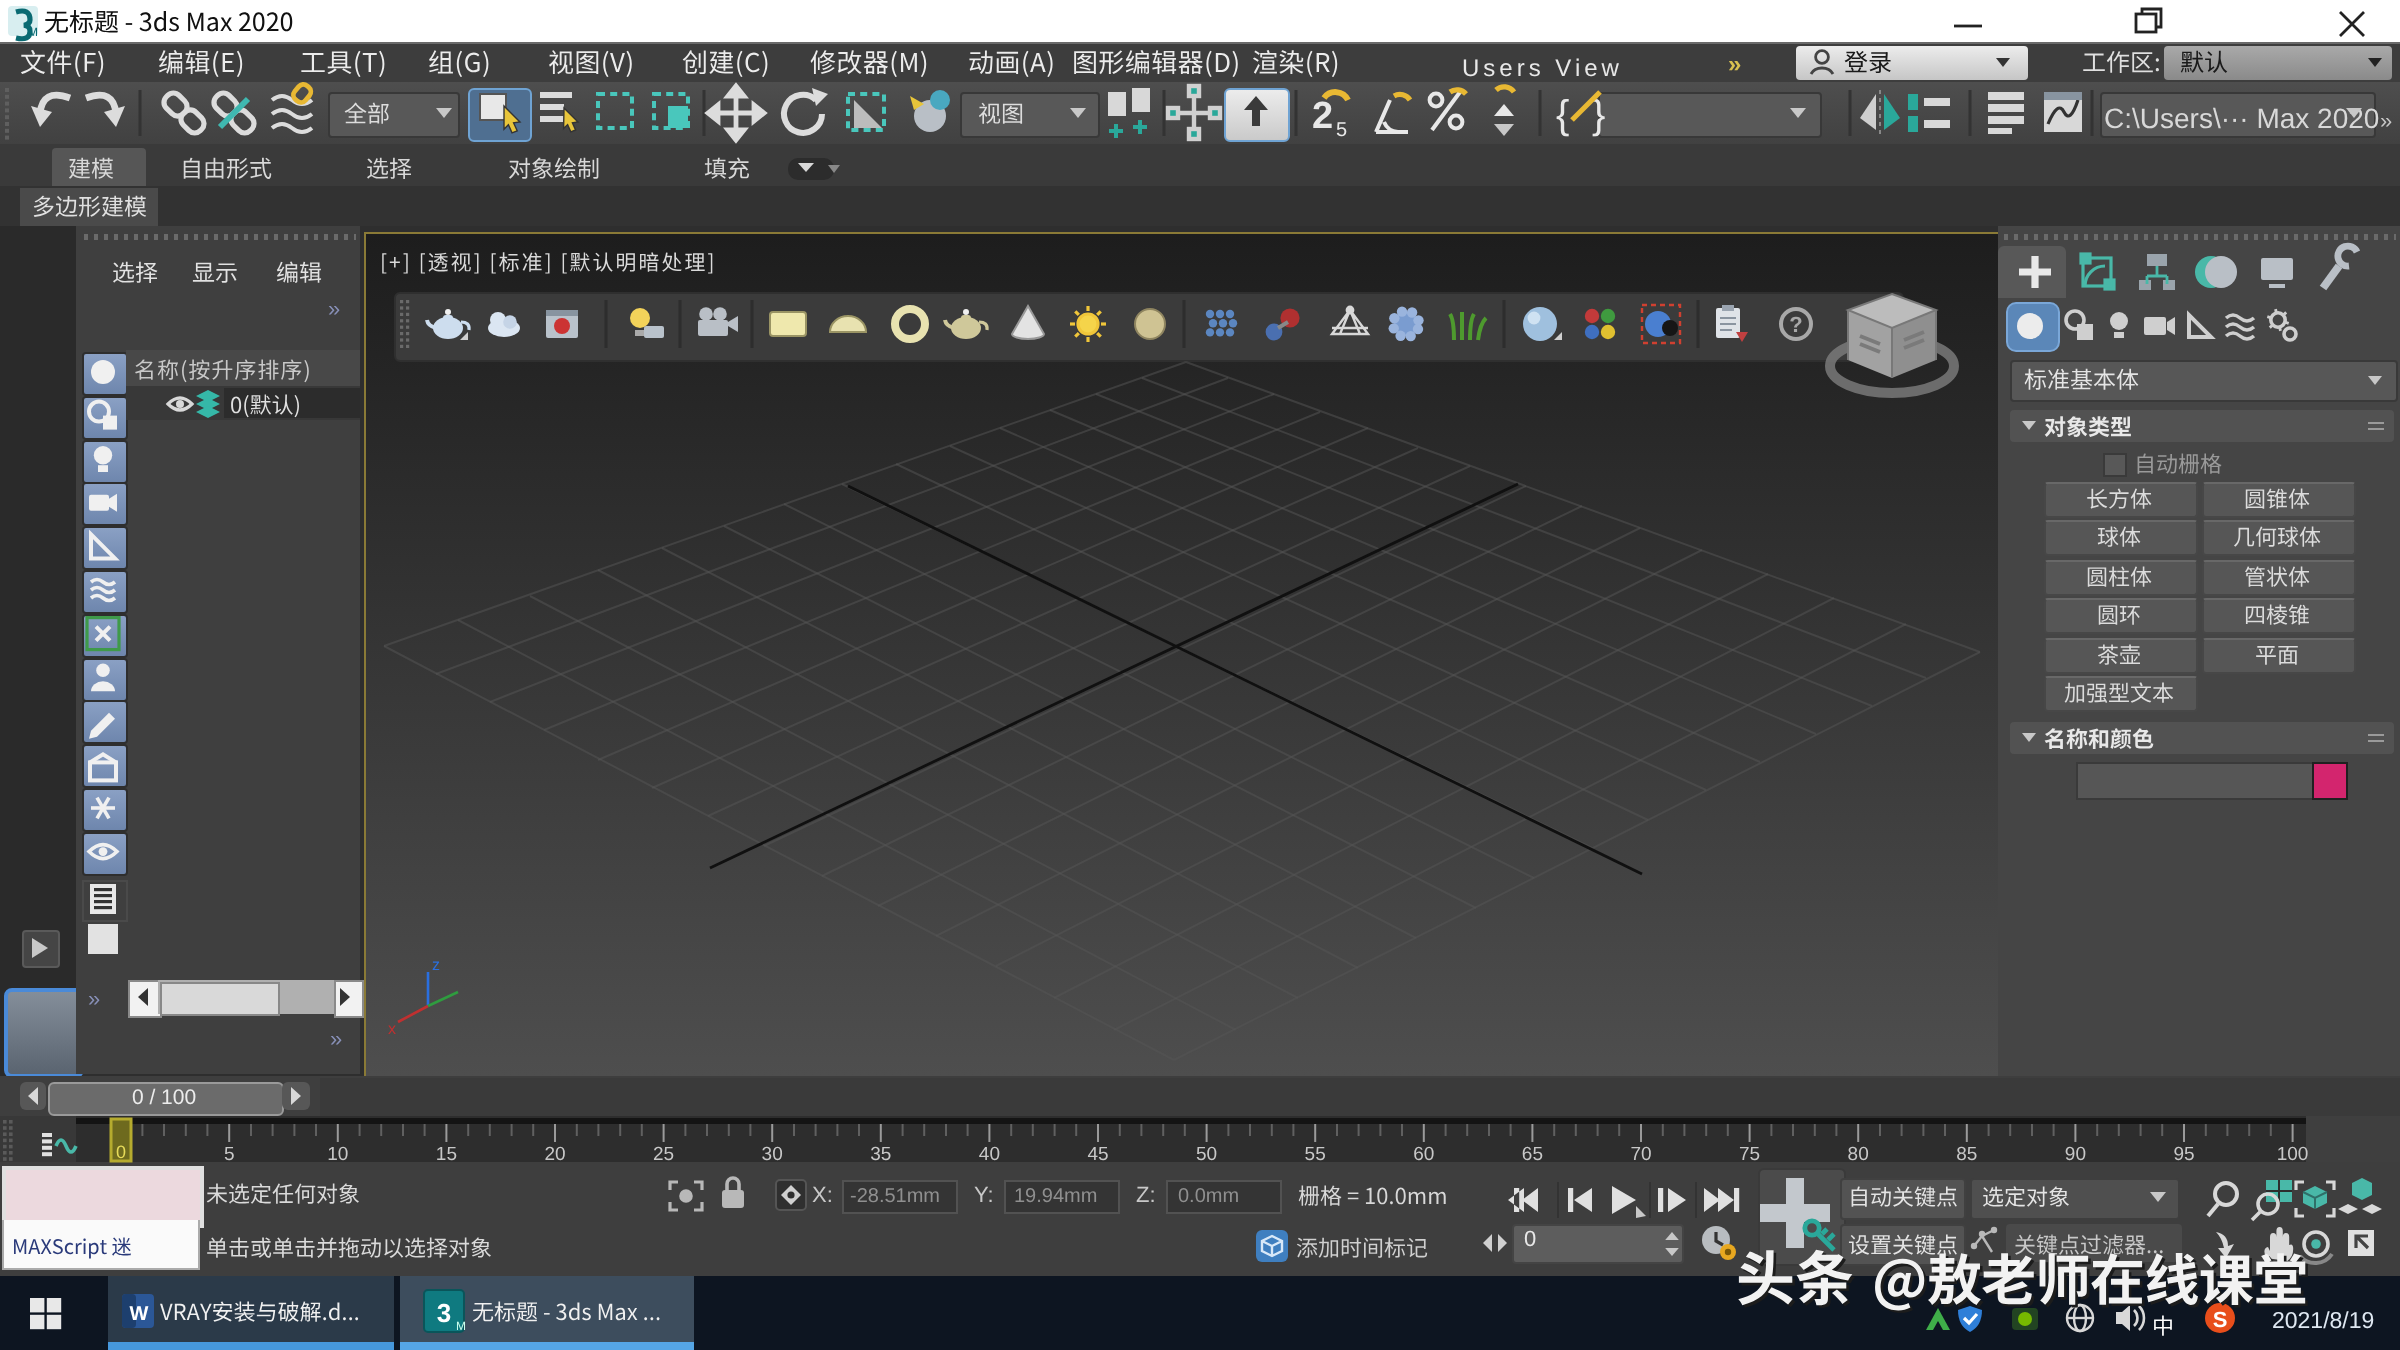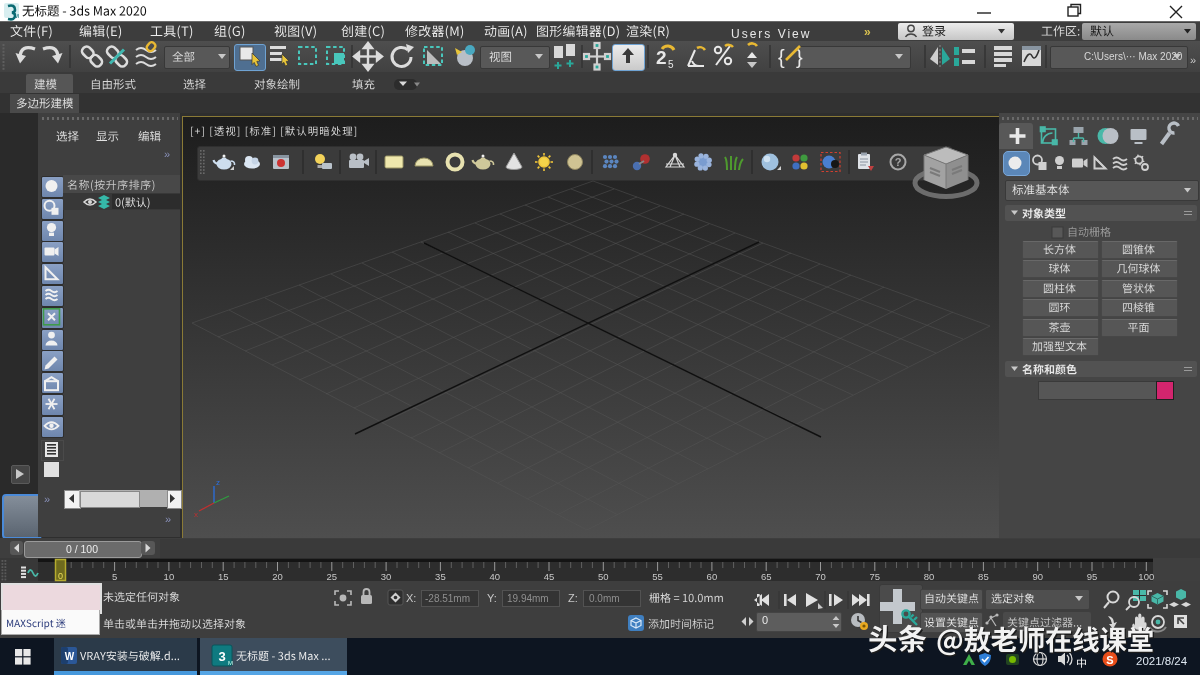--- a/index.html
+++ b/index.html
@@ -86,30 +86,30 @@
     <div style="left:985px;top:589px;width:103px;height:19px;background:#4f4f4f;border:1px solid #3e3e3e;border-radius:2px"></div>
     <div style="left:920px;top:612px;width:61px;height:19px;background:#535353;border:1px solid #404040;border-radius:2px"></div>
     <div style="left:1003px;top:612px;width:88px;height:19px;background:#4a4a4a;border-radius:2px"></div>
     <div style="left:756px;top:612px;width:84px;height:18px;background:#5d5d5d;border:1px solid #444;border-radius:2px"></div>
     <div style="left:0px;top:638px;width:1200px;height:37px;background:#0d1521"></div>
     <div style="left:54px;top:638px;width:143px;height:34px;background:#2b3a49"></div>
     <div style="left:54px;top:671px;width:143px;height:4px;background:#4698dc"></div>
     <div style="left:200px;top:638px;width:147px;height:34px;background:#3d4d5d"></div>
     <div style="left:200px;top:671px;width:147px;height:4px;background:#55a5e5"></div>
     <div style="left:731px;top:27px;font-size:12px;color:#e8e8e8;letter-spacing:2px">Users View</div>
-    <div style="left:1084px;top:51px;font-size:10px;color:#d8d8d8">C:\Users\··· Max 2020</div>
+    <div style="left:1052px;top:51px;font-size:14px;color:#d8d8d8">C:\Users\··· Max 2020</div>
     <div style="left:24px;top:543px;font-size:10.5px;color:#ececec;width:116px;text-align:center">0  /  100</div>
     <div style="left:406px;top:592px;font-size:11px;color:#c8c8c8">X:</div>
     <div style="left:425px;top:593px;font-size:10px;color:#8f8f8f">-28.51mm</div>
     <div style="left:487px;top:592px;font-size:11px;color:#c8c8c8">Y:</div>
     <div style="left:507px;top:593px;font-size:10px;color:#8f8f8f">19.94mm</div>
     <div style="left:568px;top:592px;font-size:11px;color:#c8c8c8">Z:</div>
     <div style="left:589px;top:593px;font-size:10px;color:#8f8f8f">0.0mm</div>
     <div style="left:762px;top:614px;font-size:11px;color:#e8e8e8">0</div>
-    <div style="left:1136px;top:655px;font-size:11.5px;color:#dfe8f2">2021/8/24</div>
+    <div style="left:1136px;top:655px;font-size:11.5px;color:#dfe8f2">2021/8/19</div>
     <svg width="1200" height="675" viewBox="0 0 1200 675" style="position:absolute;left:0;top:0">
       <defs>
         <path id="q0" d="M114 773V699H446C443 628 440 552 428 477H52V404H414C373 232 276 71 39 -19C58 -34 80 -61 90 -80C348 23 448 208 490 404H511V60C511 -31 539 -57 643 -57C664 -57 807 -57 830 -57C926 -57 950 -15 960 145C938 150 905 163 887 177C882 40 874 17 825 17C794 17 674 17 650 17C599 17 589 24 589 60V404H951V477H503C514 552 519 627 521 699H894V773Z"></path>
         <path id="q1" d="M466 764V693H902V764ZM779 325C826 225 873 95 888 16L957 41C940 120 892 247 843 345ZM491 342C465 236 420 129 364 57C381 49 411 28 425 18C479 94 529 211 560 327ZM422 525V454H636V18C636 5 632 1 617 0C604 0 557 -1 505 1C515 -22 526 -54 529 -76C599 -76 645 -74 674 -62C703 -49 712 -26 712 17V454H956V525ZM202 840V628H49V558H186C153 434 88 290 24 215C38 196 58 165 66 145C116 209 165 314 202 422V-79H277V444C311 395 351 333 368 301L412 360C392 388 306 498 277 531V558H408V628H277V840Z"></path>
         <path id="q2" d="M176 615H380V539H176ZM176 743H380V668H176ZM108 798V484H450V798ZM695 530C688 271 668 143 458 77C471 65 488 42 494 27C722 103 751 248 758 530ZM730 186C793 141 870 75 908 33L954 79C914 120 835 183 774 226ZM124 302C119 157 100 37 33 -41C49 -49 77 -68 88 -78C125 -30 149 28 164 98C254 -35 401 -58 614 -58H936C940 -39 952 -9 963 6C905 4 660 4 615 4C495 5 395 11 317 43V186H483V244H317V351H501V410H49V351H252V81C222 105 197 136 178 176C183 214 186 255 188 298ZM540 636V215H603V579H841V219H907V636H719C731 664 744 699 757 733H955V794H499V733H681C672 700 661 664 650 636Z"></path>
         <path id="q3" d=""></path>
         <path id="q4" d="M46 245H302V315H46Z"></path>
         <path id="q5" d="M263 -13C394 -13 499 65 499 196C499 297 430 361 344 382V387C422 414 474 474 474 563C474 679 384 746 260 746C176 746 111 709 56 659L105 601C147 643 198 672 257 672C334 672 381 626 381 556C381 477 330 416 178 416V346C348 346 406 288 406 199C406 115 345 63 257 63C174 63 119 103 76 147L29 88C77 35 149 -13 263 -13Z"></path>
         <path id="q6" d="M277 -13C342 -13 400 22 442 64H445L453 0H528V796H436V587L441 494C393 533 352 557 288 557C164 557 53 447 53 271C53 90 141 -13 277 -13ZM297 64C202 64 147 141 147 272C147 396 217 480 304 480C349 480 391 464 436 423V138C391 88 347 64 297 64Z"></path>
         <path id="q7" d="M234 -13C362 -13 431 60 431 148C431 251 345 283 266 313C205 336 149 356 149 407C149 450 181 486 250 486C298 486 336 465 373 438L417 495C376 529 316 557 249 557C130 557 62 489 62 403C62 310 144 274 220 246C280 224 344 198 344 143C344 96 309 58 237 58C172 58 124 84 76 123L32 62C83 19 157 -13 234 -13Z"></path>

